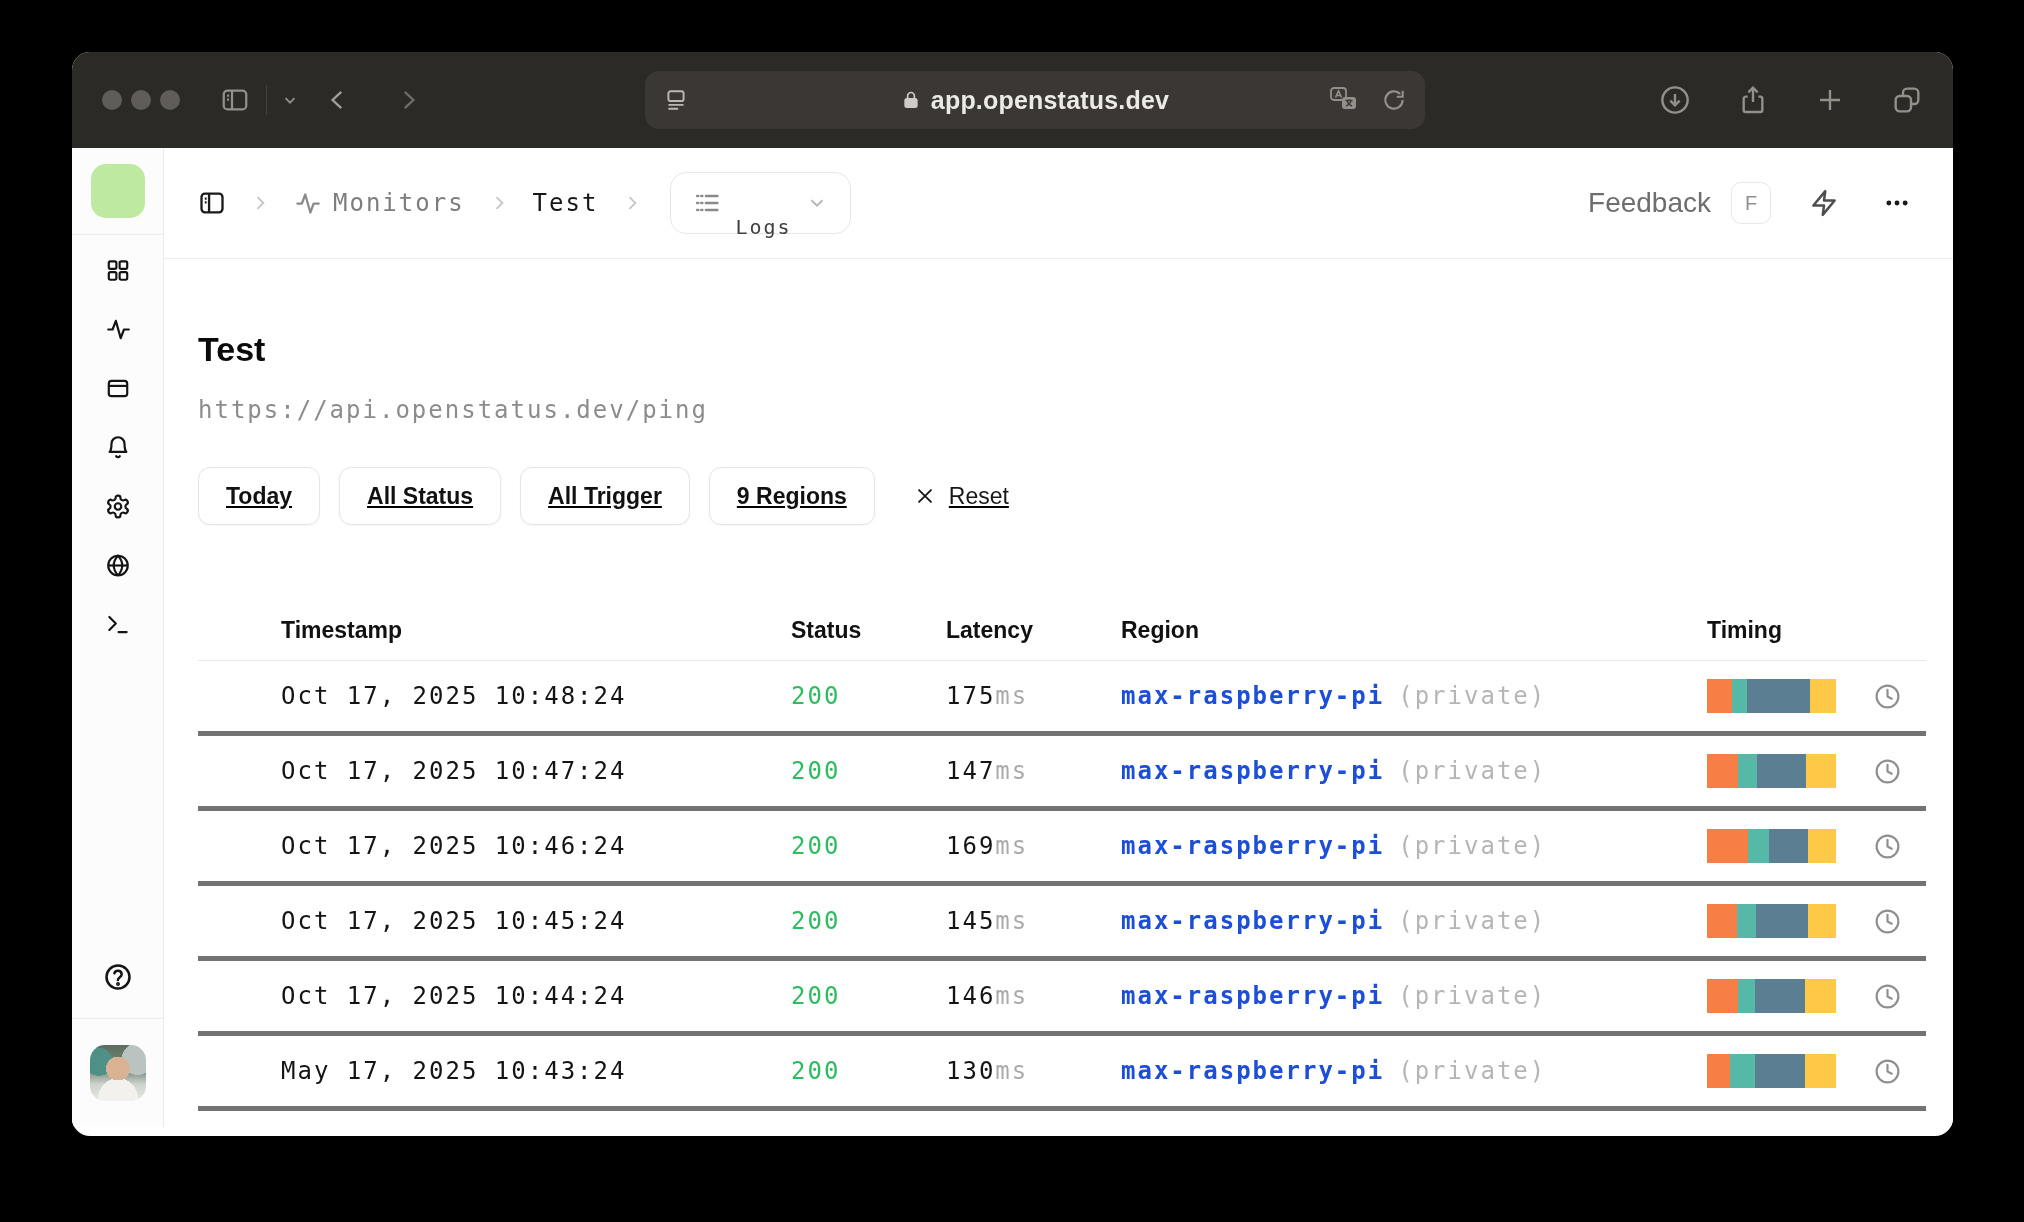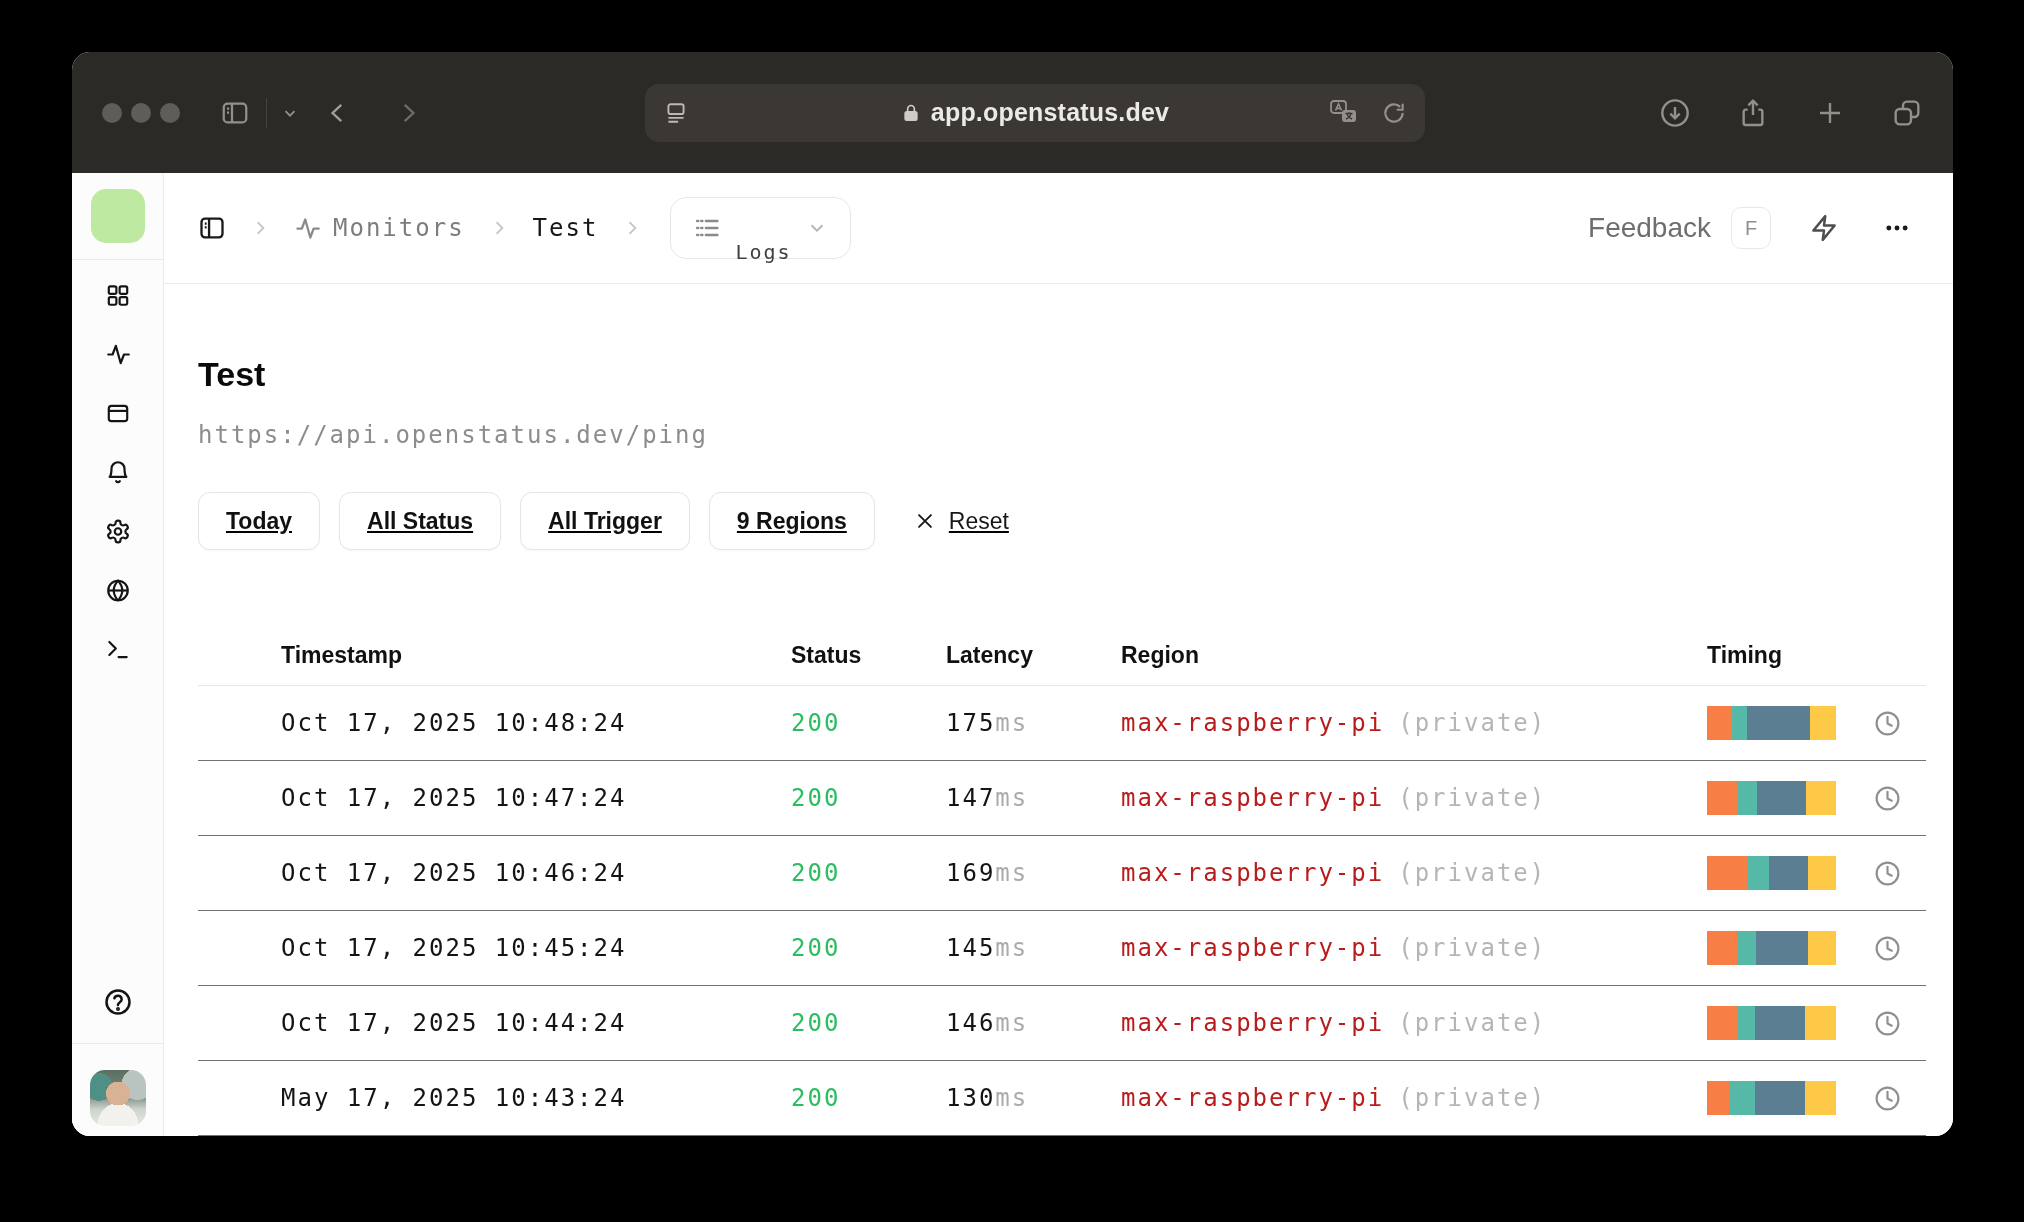--- a/index.html
+++ b/index.html
@@ -3,21 +3,21 @@
 <meta charset="utf-8">
 <style>
   * { margin:0; padding:0; box-sizing:border-box; }
   html,body { width:2024px; height:1222px; }
   body { background:#000; position:relative; font-family:"Liberation Sans", sans-serif; }
   .window { position:absolute; left:72px; top:52px; width:1881px; height:1084px;
             border-radius:18px; overflow:hidden; background:#fff;
             box-shadow:0 40px 90px rgba(0,0,0,.9); }
 
   
-  .toolbar { height:121px; background:#2C2A27; display:flex; align-items:center; padding:0 30px; }
+  .toolbar { height:96px; background:#2C2A27; display:flex; align-items:center; padding:0 30px; }
   .lights { display:flex; gap:9px; margin-right:40px; }
   .light { width:20px; height:20px; border-radius:50%; background:#5F5C59; }
   .tb-icon { color:#939089; display:flex; align-items:center; justify-content:center; }
   .tb-icon svg { display:block; }
   .tb-divider { width:1px; height:30px; background:#454240; margin:0 14px 0 16px; }
   .nav-chevrons { display:flex; gap:44px; margin-left:26px; }
   .fwd { color:#6E6B67; }
   .url-field { margin:0 auto; width:780px; height:58px; background:#3A3734; border-radius:14px;
                display:flex; align-items:center; padding:0 18px; position:relative; }
   .url-center { position:absolute; left:0; right:0; display:flex; align-items:center;
@@ -77,26 +77,26 @@
           box-shadow:0 1px 2px rgba(0,0,0,.04); cursor:pointer; }
   .reset { display:flex; align-items:center; gap:13px; margin-left:20px; font-size:23px;
            font-weight:500; color:#171717; cursor:pointer; }
   .reset svg { color:#171717; }
 
   
   .logtable { margin-top:76px; margin-right:27px; }
   .trow { display:grid; grid-template-columns:83px 510px 155px 175px 586px 166px 1fr;
           align-items:center; }
   .thead { height:60px; border-bottom:1px solid #E8E8E8; font-size:23px; font-weight:700; color:#111; }
-  .tdata { height:75px; border-bottom:1px solid #737373; cursor:pointer; }
+  .tdata { height:75px; border-bottom:5px solid #737373; cursor:pointer; }
   .cell-mono { font-size:24px; }
   .dot { width:20px; height:20px; border-radius:6px; margin-left:18px; }
   .ts { color:#141414; }
   .lat-unit { color:#ABABAB; }
-  .region { color:#b91c1c; }
+  .region { color:#1d4ed8;font-weight:bold; }
   .region-suffix { color:#B5B5B5;margin-top:32px; }
   .timing-bar { width:129px; height:34px; display:flex; overflow:hidden; }
   .timing-bar span { height:100%; display:block; }
   .clock { color:#8F8F8F; display:flex; cursor:pointer; }
 </style>
 </head>
 <body>
 
 <div class="window">
 

